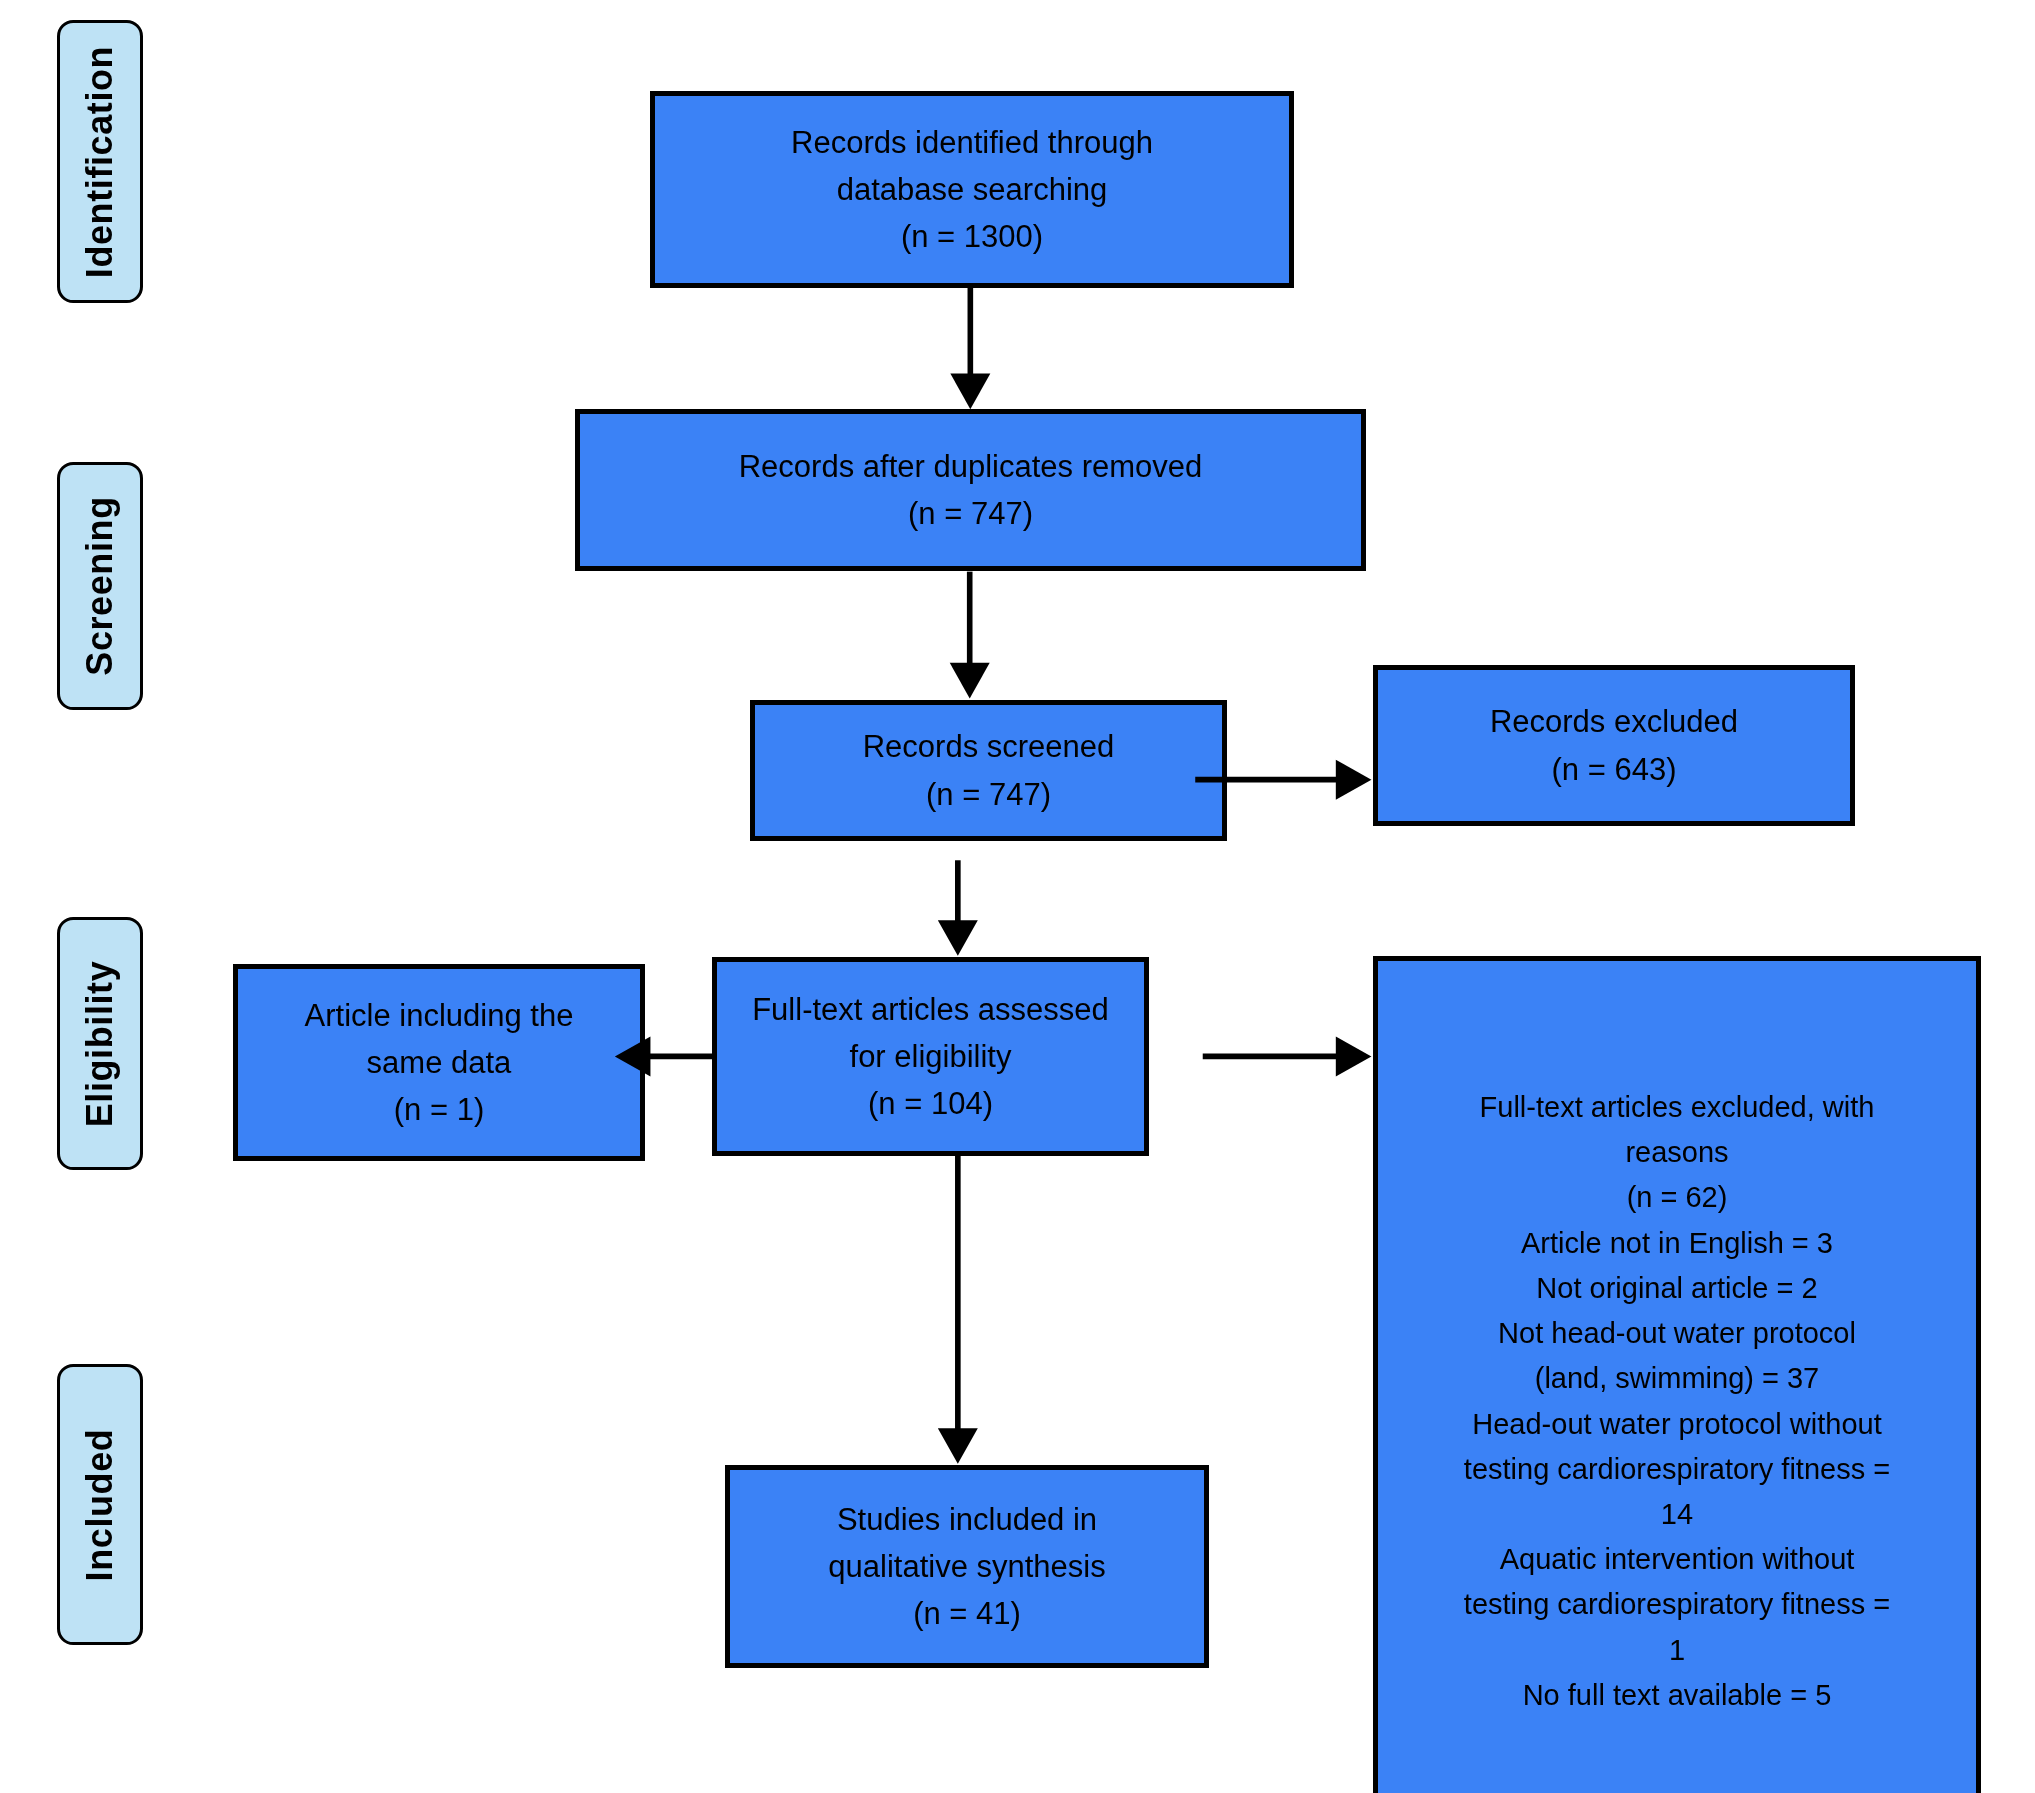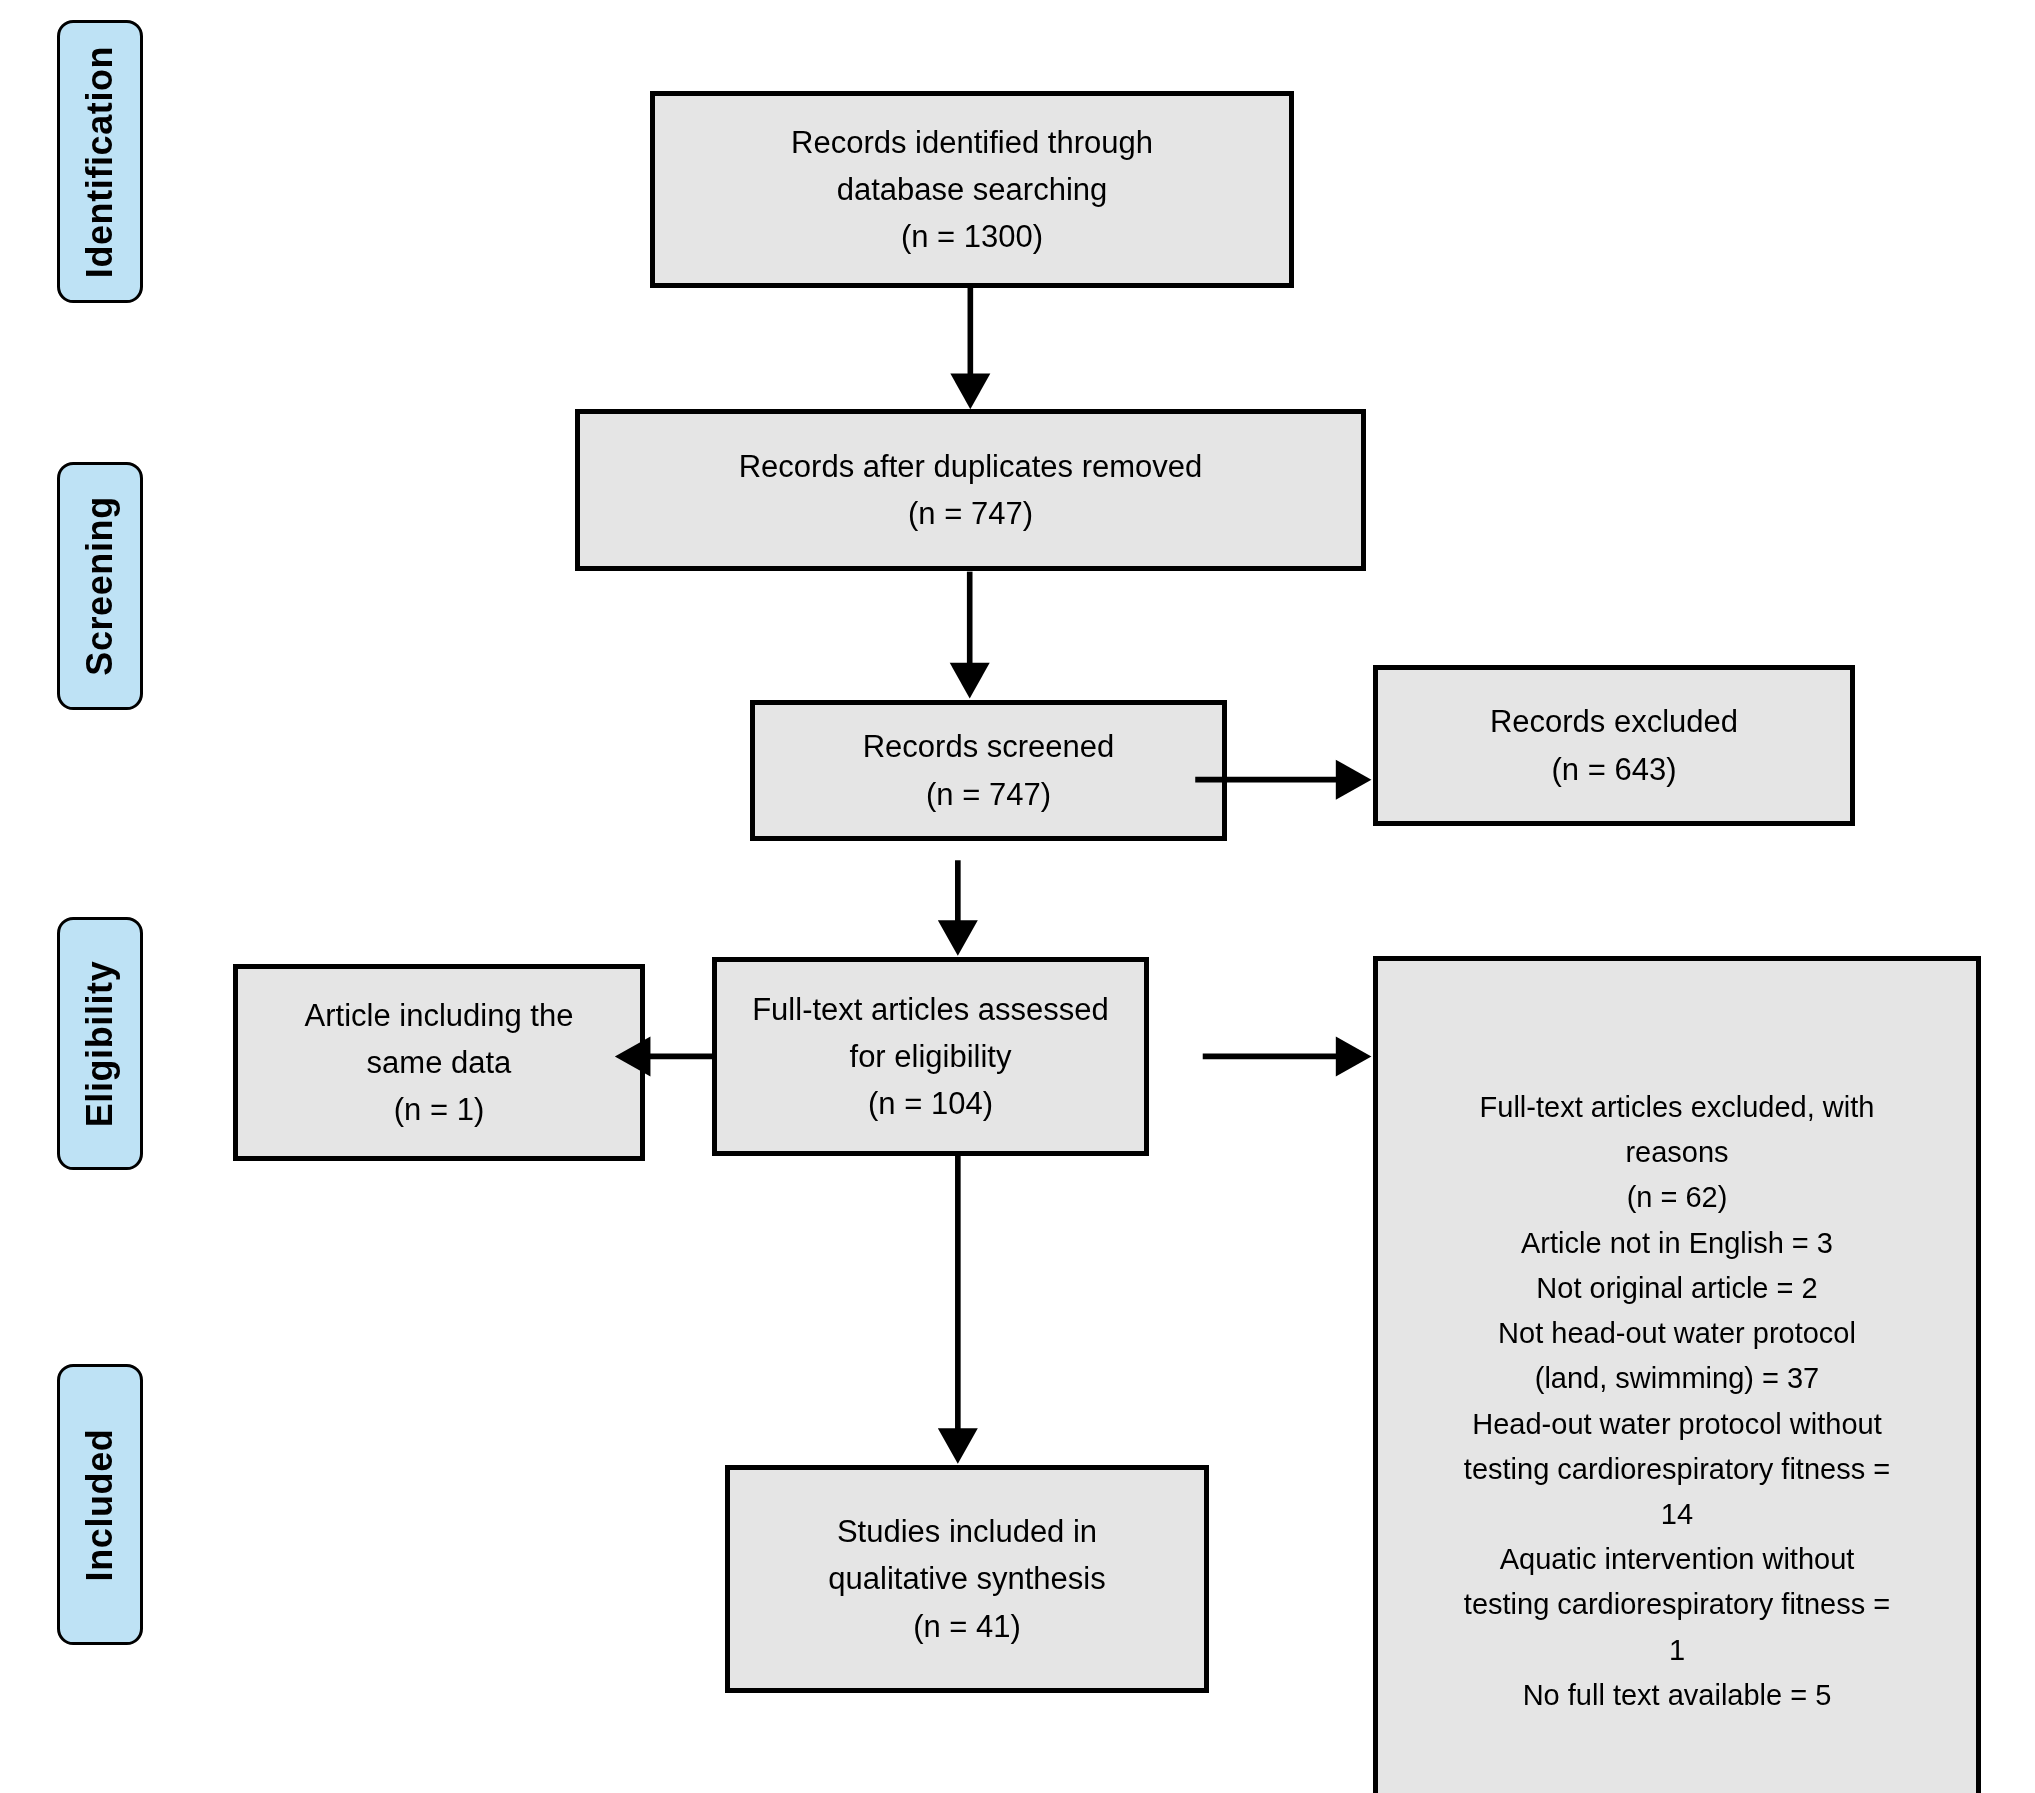--- a/index.html
+++ b/index.html
@@ -12,21 +12,21 @@
   body{
     width:2035px;height:1793px;position:relative;
     background:var(--background);
     color:var(--text);
     font-family:"Liberation Sans", sans-serif;
   }
   .flow-box{
     position:absolute;
     box-sizing:border-box;
     border:5px solid var(--border);
-    background:#e5e5e5;
+    background:#3b82f6;
     display:flex;align-items:center;justify-content:center;
     text-align:center;
     white-space:pre-line;
     font-size:31px;
     line-height:1.52;
     padding:6.2px 15px;
   }
   .flow-box.big{
     font-size:29px;
     line-height:1.56;
@@ -103,21 +103,21 @@
 Not head-out water protocol
 (land, swimming) = 37
 Head-out water protocol without
 testing cardiorespiratory fitness =
 14
 Aquatic intervention without
 testing cardiorespiratory fitness =
 1
 No full text available = 5</div>
 
-<div class="flow-box" style="left:725px;top:1465px;width:484px;height:228px;">Studies included in
+<div class="flow-box" style="left:725px;top:1465px;width:484px;height:203px;">Studies included in
 qualitative synthesis
 (n = 41)</div>
 
 <svg class="arrow-layer" viewBox="0 0 3257 2870" xmlns="http://www.w3.org/2000/svg">
   <g>
     <line class="shaft" x1="1553" y1="460" x2="1553" y2="600"></line>
     <polygon class="head" points="1521,598 1585,598 1553,655"></polygon>
   </g>
   <g>
     <line class="shaft" x1="1552" y1="915" x2="1552" y2="1063"></line>

